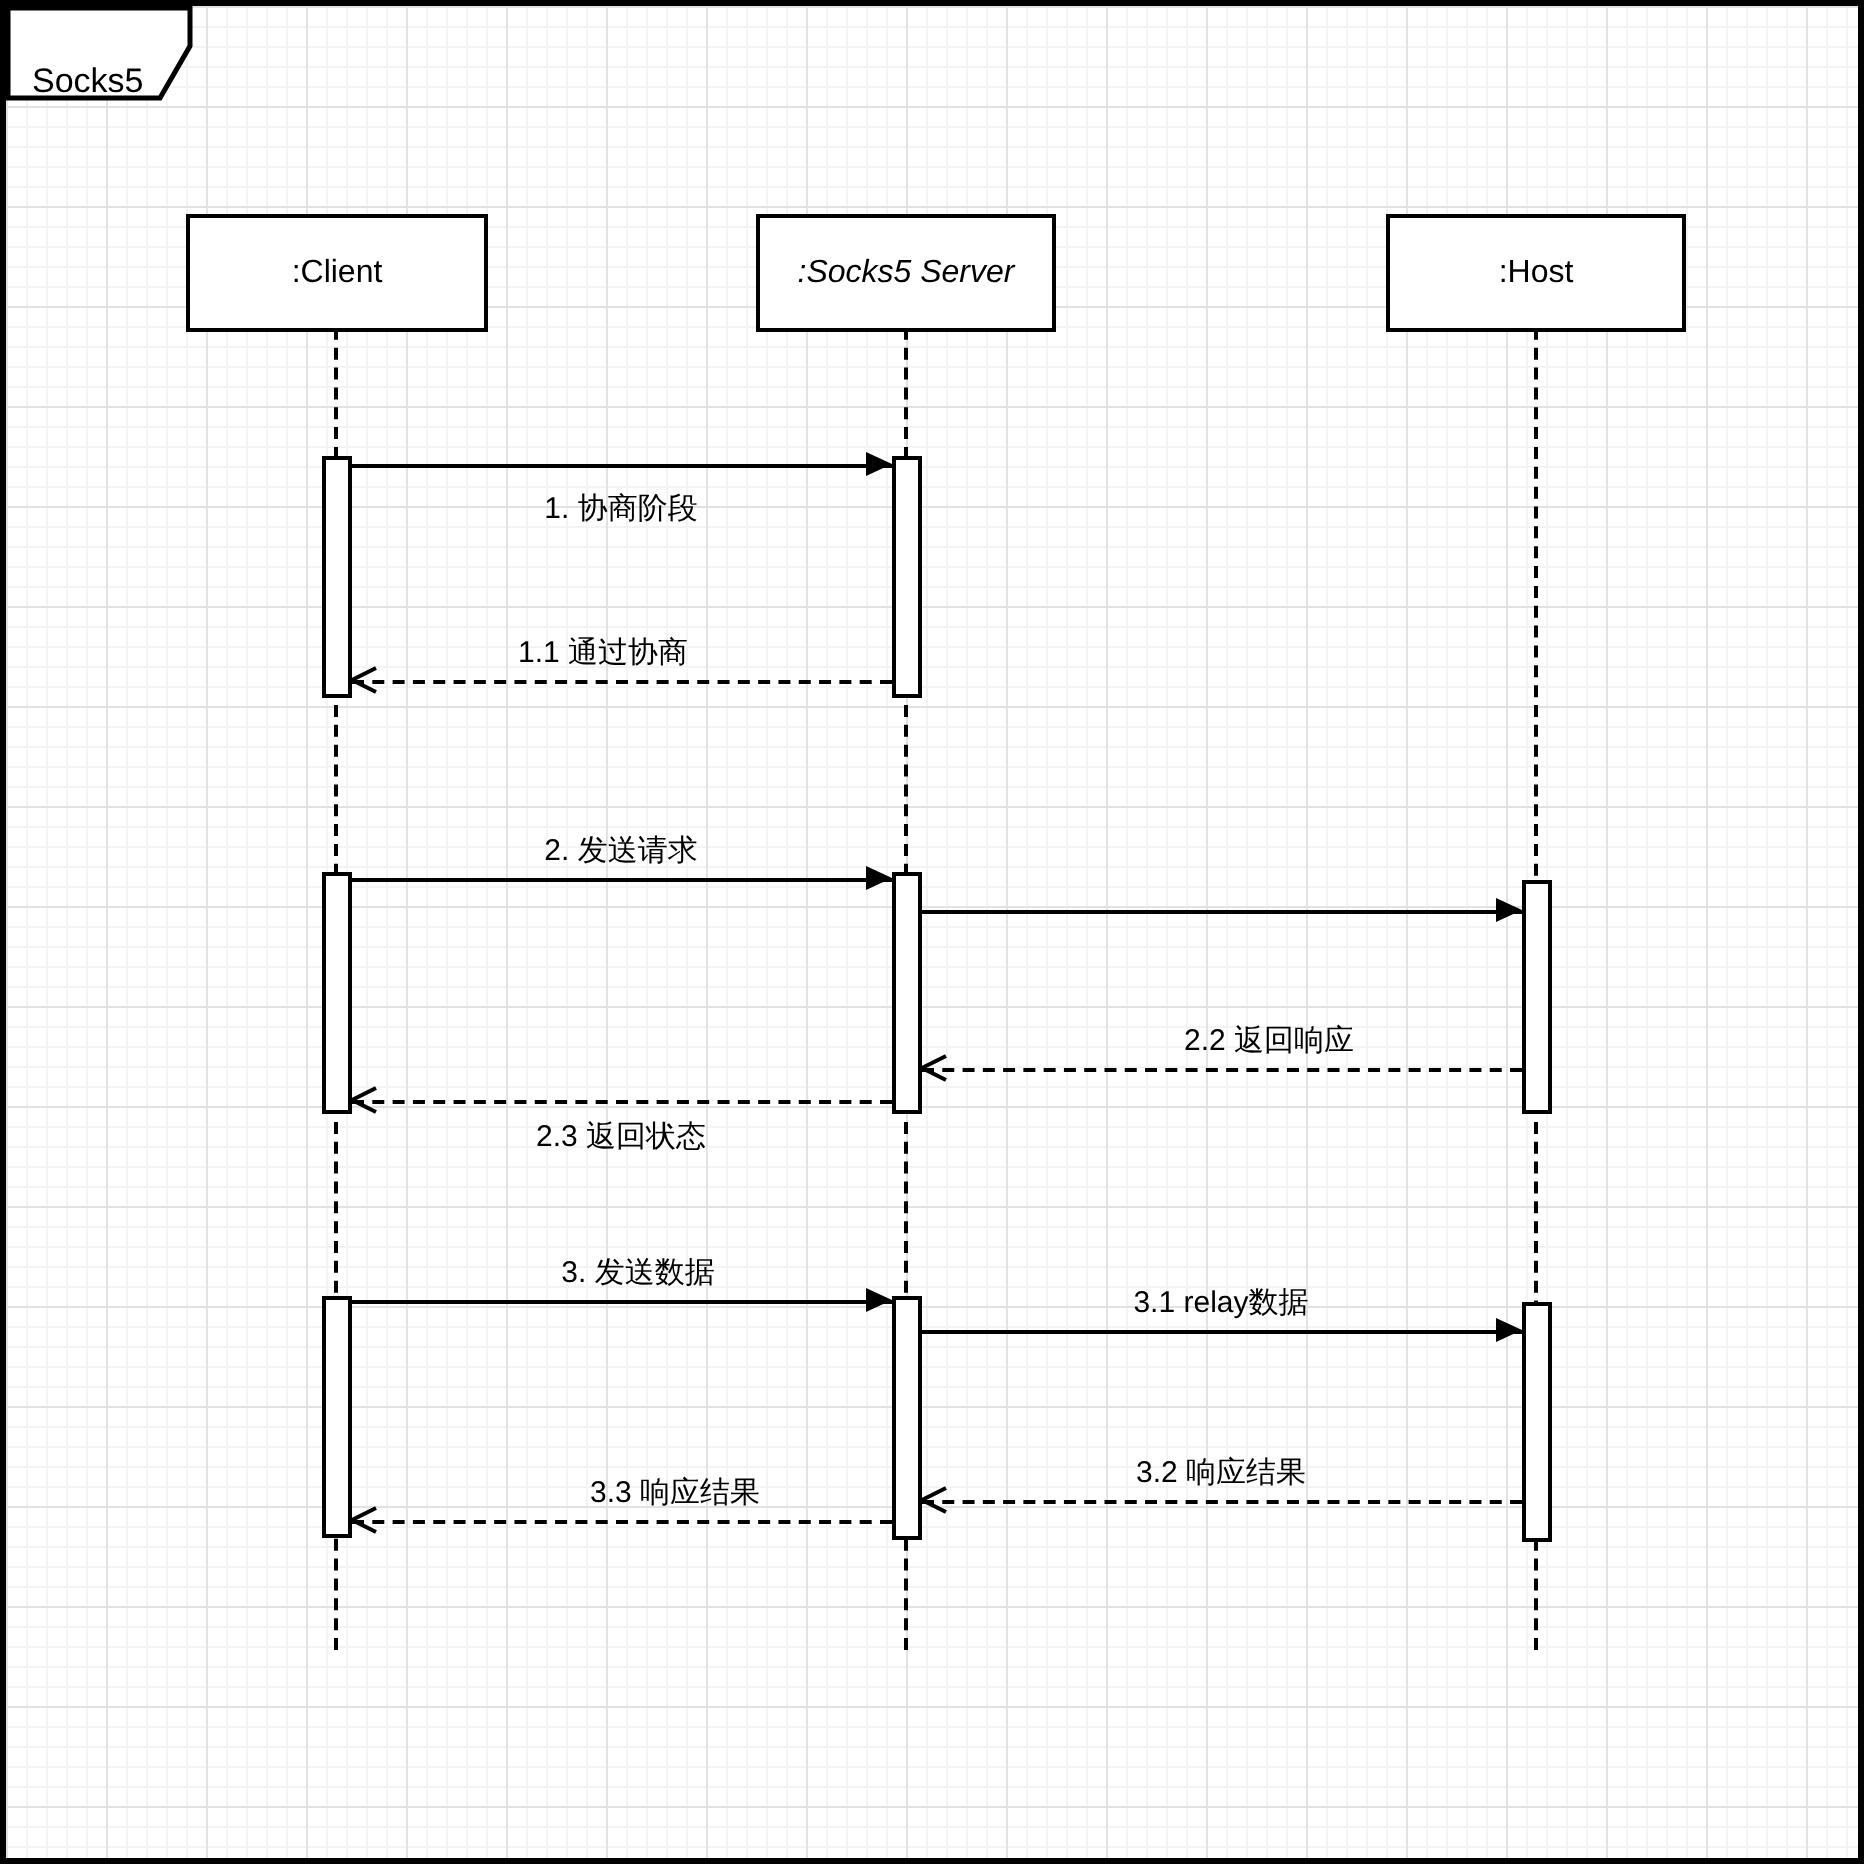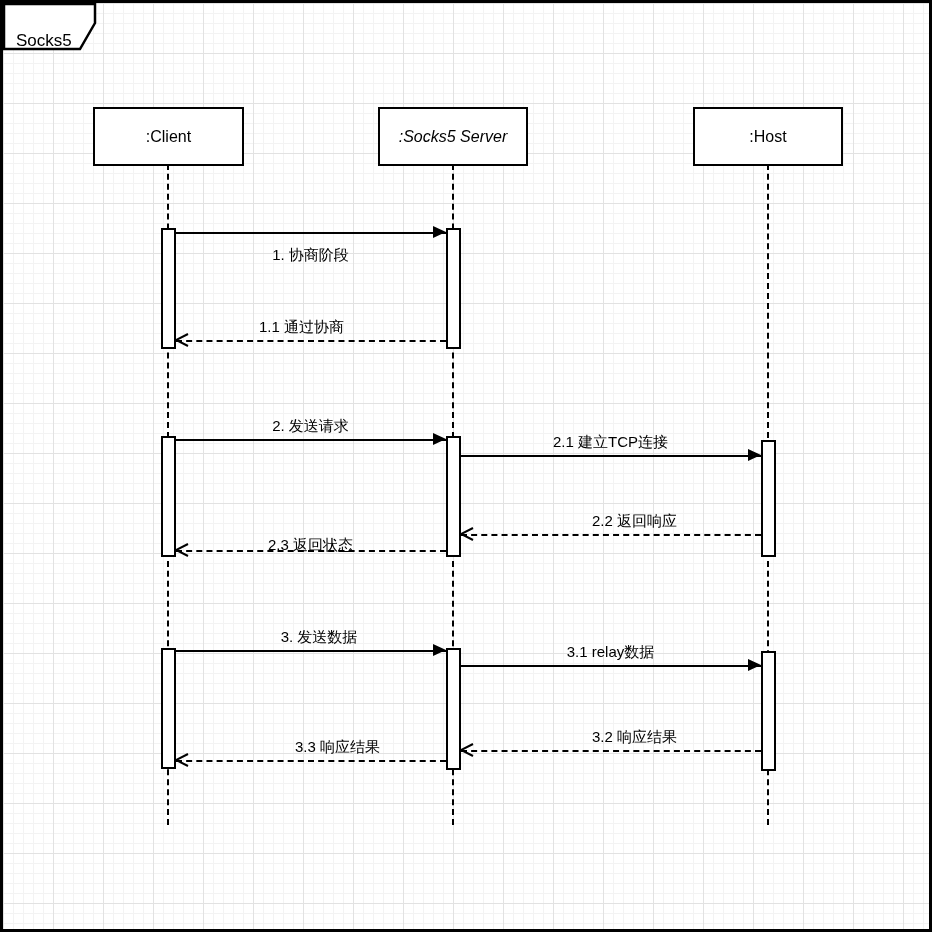--- a/index.html
+++ b/index.html
@@ -81,40 +81,39 @@
     <div class="arrow-solid" style="top: 223px; border-top: 6px solid transparent; border-bottom: 6px solid transparent; left: 429.5px; border-left: 13px solid rgb(0, 0, 0);"></div>
     <div class="msg-line dashed" style="left: 172.5px; top: 337px; width: 270px;"></div>
     <div class="msg-label" style="left: 172.5px; top: 314px; width: 252px;">1.1 通过协商</div>
     <svg width="16" height="16" class="arrow-open" style="left: 170.5px; top: 329px;">
       <polyline fill="none" stroke="#000000" stroke-width="2" points="14,2 2,8 14,14"></polyline>
     </svg>
     <div class="msg-line solid" style="left: 172.5px; top: 436px; width: 270px;"></div>
     <div class="msg-label" style="left: 172.5px; top: 413px; width: 270px;">2. 发送请求</div>
     <div class="arrow-solid" style="top: 430px; border-top: 6px solid transparent; border-bottom: 6px solid transparent; left: 429.5px; border-left: 13px solid rgb(0, 0, 0);"></div>
     <div class="msg-line solid" style="left: 457.5px; top: 452px; width: 300px;"></div>
-    <div class="msg-label" style="left: 457.5px; top: 429px; width: 300px;">2.1 建立TCP连接</div>
     <div class="arrow-solid" style="top: 446px; border-top: 6px solid transparent; border-bottom: 6px solid transparent; left: 744.5px; border-left: 13px solid rgb(0, 0, 0);"></div>
     <div class="msg-line dashed" style="left: 457.5px; top: 531px; width: 300px;"></div>
     <div class="msg-label" style="left: 457.5px; top: 508px; width: 348px;">2.2 返回响应</div>
     <svg width="16" height="16" class="arrow-open" style="left: 455.5px; top: 523px;">
       <polyline fill="none" stroke="#000000" stroke-width="2" points="14,2 2,8 14,14"></polyline>
     </svg>
     <div class="msg-line dashed" style="left: 172.5px; top: 547px; width: 270px;"></div>
-    <div class="msg-label" style="left: 172.5px; top: 532px; width: 270px;">2.3 返回状态</div>
+    <div class="msg-label" style="left: 172.5px; top: 556px; width: 270px;">2.3 返回状态</div>
     <svg width="16" height="16" class="arrow-open" style="left: 170.5px; top: 539px;">
       <polyline fill="none" stroke="#000000" stroke-width="2" points="14,2 2,8 14,14"></polyline>
     </svg>
     <div class="msg-line solid" style="left: 172.5px; top: 647px; width: 270px;"></div>
     <div class="msg-label" style="left: 181px; top: 624px; width: 270px;">3. 发送数据</div>
     <div class="arrow-solid" style="top: 641px; border-top: 6px solid transparent; border-bottom: 6px solid transparent; left: 429.5px; border-left: 13px solid rgb(0, 0, 0);"></div>
     <div class="msg-line solid" style="left: 457.5px; top: 662px; width: 300px;"></div>
     <div class="msg-label" style="left: 457.5px; top: 639px; width: 300px;">3.1 relay数据</div>
     <div class="arrow-solid" style="top: 656px; border-top: 6px solid transparent; border-bottom: 6px solid transparent; left: 744.5px; border-left: 13px solid rgb(0, 0, 0);"></div>
     <div class="msg-line dashed" style="left: 457.5px; top: 747px; width: 300px;"></div>
-    <div class="msg-label" style="left: 457.5px; top: 724px; width: 300px; padding-left: 24px;">3.2 响应结果</div>
+    <div class="msg-label" style="left: 457.5px; top: 724px; width: 300px;">3.2 响应结果</div>
     <svg width="16" height="16" class="arrow-open" style="left: 455.5px; top: 739px;">
       <polyline fill="none" stroke="#000000" stroke-width="2" points="14,2 2,8 14,14"></polyline>
     </svg>
     <div class="msg-line dashed" style="left: 172.5px; top: 757px; width: 270px;"></div>
     <div class="msg-label" style="left: 172.5px; top: 734px; width: 270px; padding-left: 27px;">3.3 响应结果</div>
     <svg width="16" height="16" class="arrow-open" style="left: 170.5px; top: 749px;">
       <polyline fill="none" stroke="#000000" stroke-width="2" points="14,2 2,8 14,14"></polyline>
     </svg>
   </div>
 

